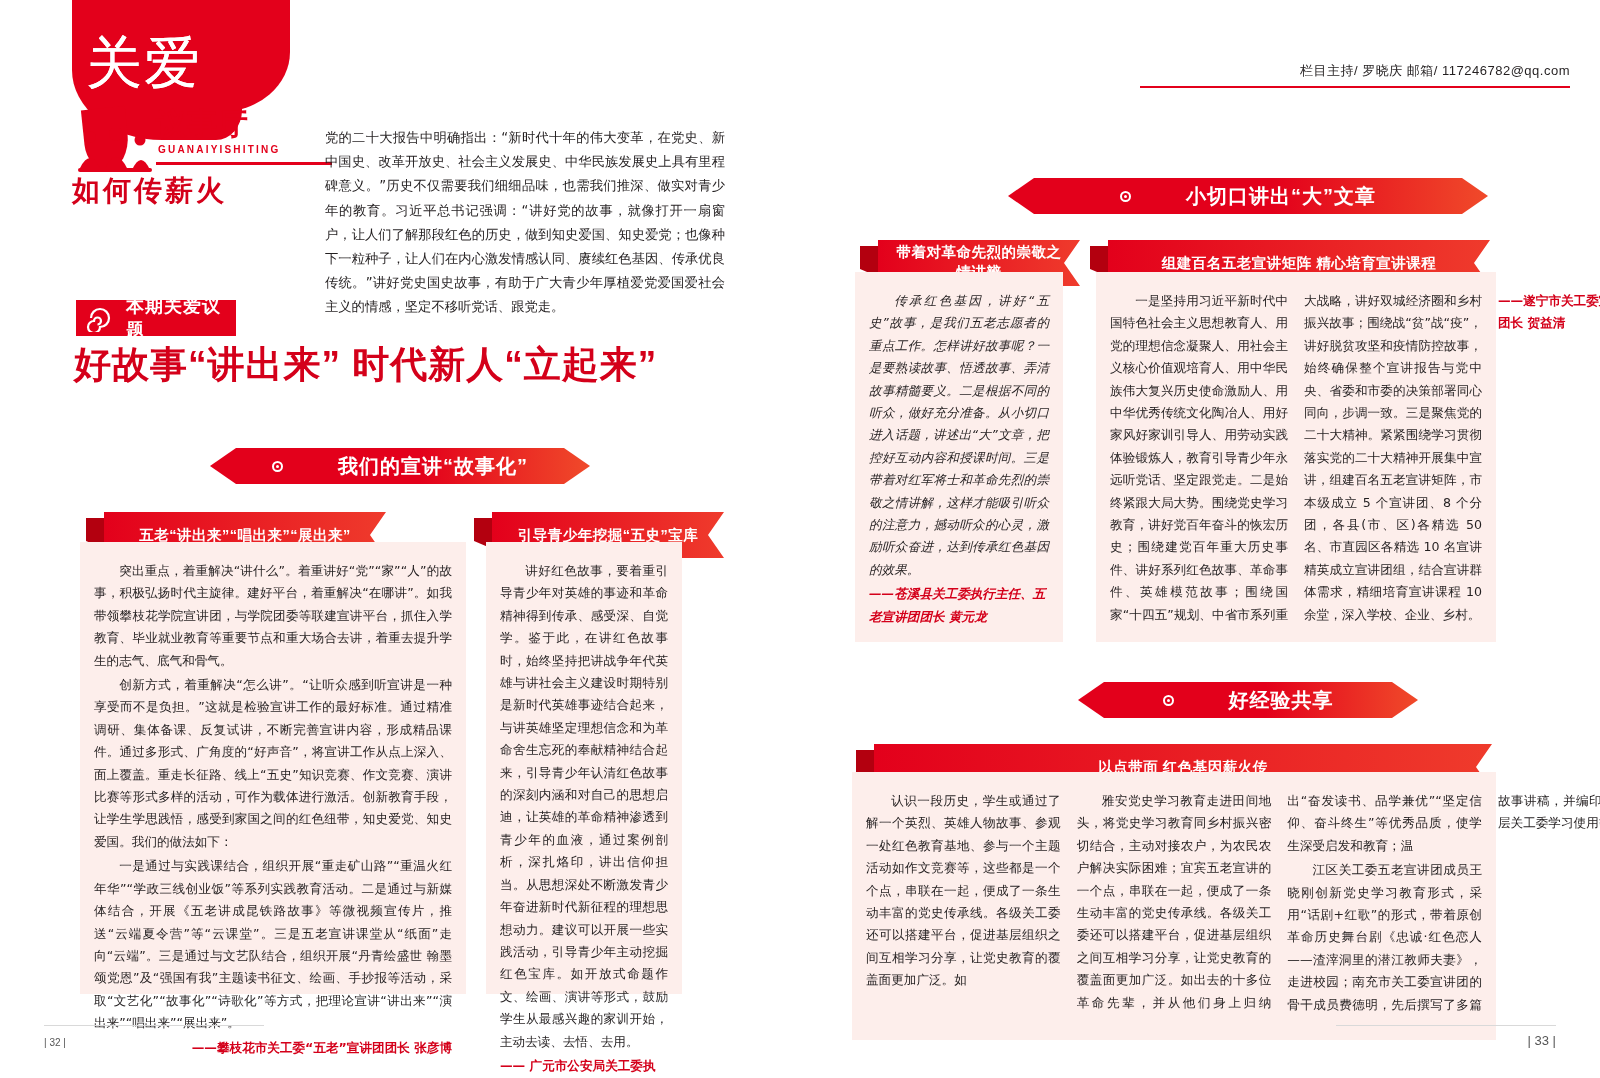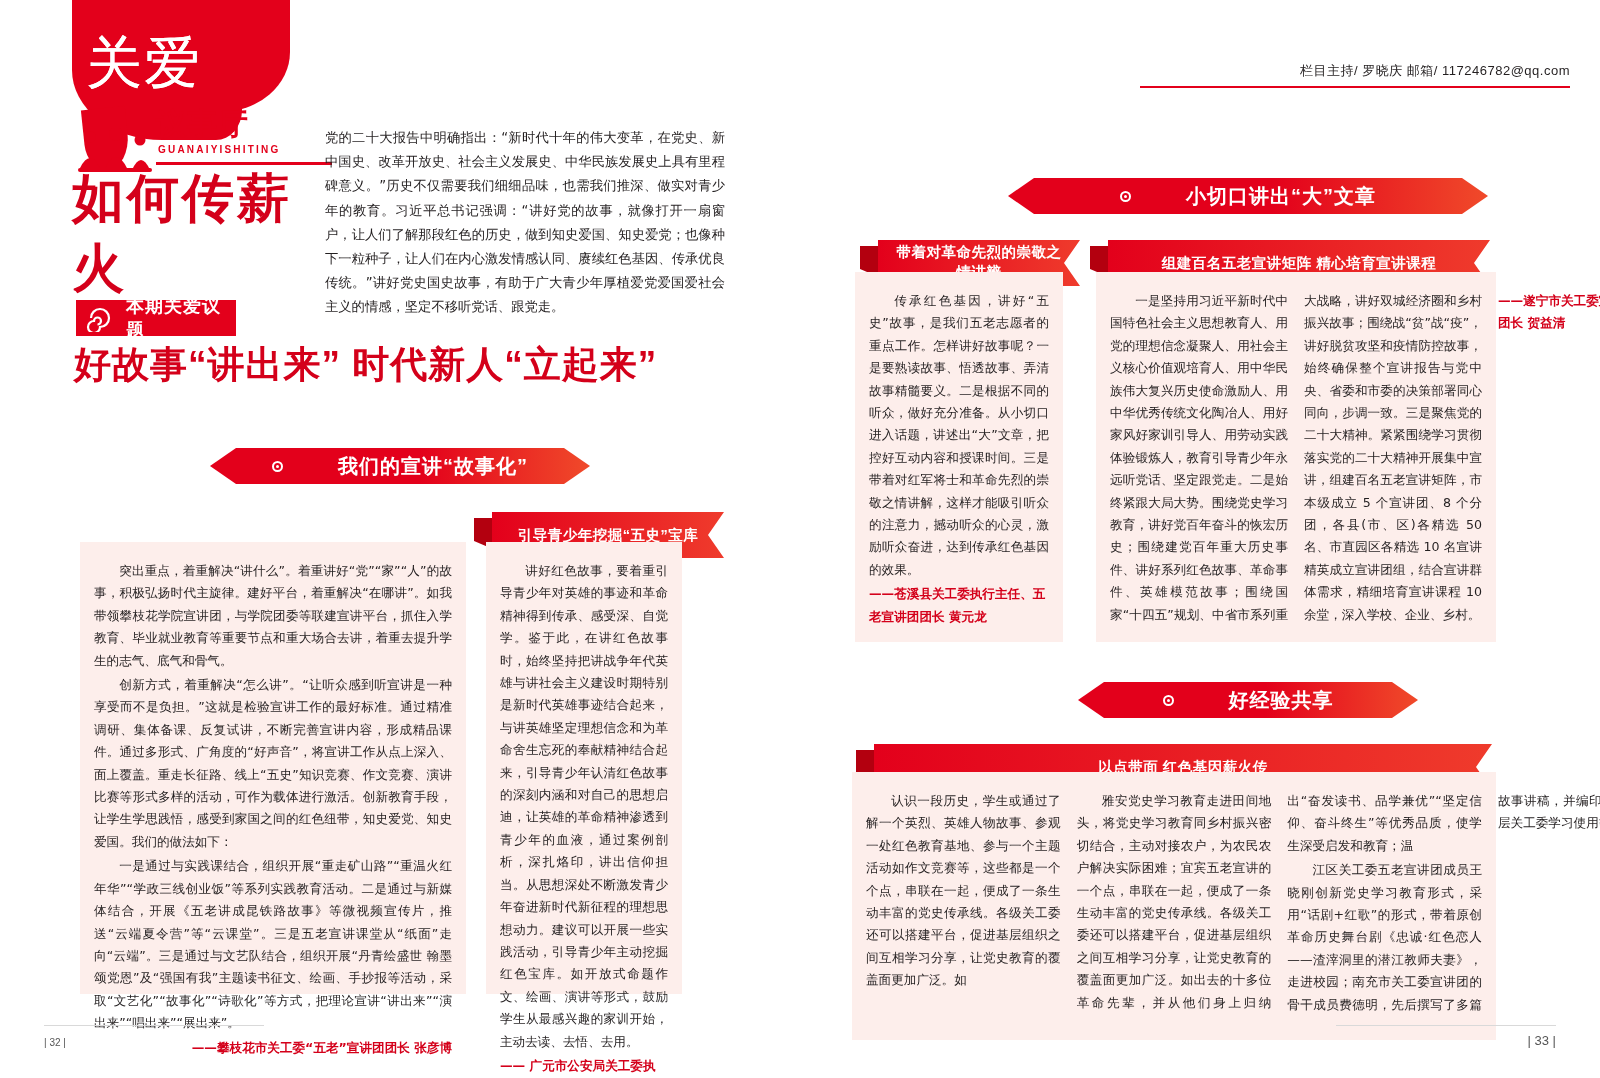--- a/index.html
+++ b/index.html
@@ -47,22 +47,22 @@
     position:absolute; left:96px; top:104px;
     font-size:30px; font-weight:bold; color:#e3001b;
     letter-spacing:1px;
   }
   .mast-pinyin {
     position:absolute; left:98px; top:144px;
     font-size:10px; color:#e3001b; letter-spacing:2.2px; font-weight:bold;
   }
   .mast-rule { position:absolute; left:96px; top:162px; width:176px; height:3px; background:#e3001b; }
   .mast-title {
-    position:absolute; left:12px; top:164px;
-    font-size:52px; font-weight:bold; color:#d4001a; letter-spacing:3px;
+    position:absolute; left:12px; top:172px;
+    font-size:28px; font-weight:bold; color:#d4001a; letter-spacing:3px;
   }
   .mast-people {
     position:absolute; left:16px; top:128px; width:80px; height:46px;
   }
 
   
   .header-meta {
     position:absolute; right:30px; top:62px;
     font-size:13px; color:#231f20; letter-spacing:.5px;
   }
@@ -184,20 +184,26 @@
     <div class="topic-title">好故事“讲出来”  时代新人“立起来”</div>
 
     <div class="banner" style="left:210px; top:448px; width:380px;">
       <div class="bg"></div>
       <span class="dot">
           <i></i>
         </span>
       <span class="txt">我们的宣讲“故事化”</span>
     </div>
 
+    <div class="subban" style="left:86px; top:512px; width:300px;">
+      <div class="tail"></div>
+      <div class="ribbon">
+          <span>五老“讲出来”“唱出来”“展出来”</span>
+        </div>
+    </div>
     <div class="subban" style="left:474px; top:512px; width:250px;">
       <div class="tail"></div>
       <div class="ribbon">
           <span>引导青少年挖掘“五史”宝库</span>
         </div>
     </div>
 
     <div class="tbox" style="left:80px; top:542px; width:386px; height:452px;">
       <p>突出重点，着重解决“讲什么”。着重讲好“党”“家”“人”的故事，积极弘扬时代主旋律。建好平台，着重解决“在哪讲”。如我带领攀枝花学院宣讲团，与学院团委等联建宣讲平台，抓住入学教育、毕业就业教育等重要节点和重大场合去讲，着重去提升学生的志气、底气和骨气。</p>
       <p>创新方式，着重解决“怎么讲”。“让听众感到听宣讲是一种享受而不是负担。”这就是检验宣讲工作的最好标准。通过精准调研、集体备课、反复试讲，不断完善宣讲内容，形成精品课件。通过多形式、广角度的“好声音”，将宣讲工作从点上深入、面上覆盖。重走长征路、线上“五史”知识竞赛、作文竞赛、演讲比赛等形式多样的活动，可作为载体进行激活。创新教育手段，让学生学思践悟，感受到家国之间的红色纽带，知史爱党、知史爱国。我们的做法如下：</p>
@@ -233,21 +239,21 @@
         <span style="line-height:1.35;">带着对革命先烈的崇敬之情讲辨</span>
       </div>
     </div>
     <div class="subban" style="left:290px; top:240px; width:400px;">
       <div class="tail"></div>
       <div class="ribbon">
           <span>组建百名五老宣讲矩阵  精心培育宣讲课程</span>
         </div>
     </div>
 
-    <div class="tbox" style="left:55px; top:272px; width:208px; height:370px;">
+    <div class="tbox" style="left:55px; top:272px; width:208px; height:370px;font-style:italic;">
       <p>传承红色基因，讲好“五史”故事，是我们五老志愿者的重点工作。怎样讲好故事呢？一是要熟读故事、悟透故事、弄清故事精髓要义。二是根据不同的听众，做好充分准备。从小切口进入话题，讲述出“大”文章，把控好互动内容和授课时间。三是带着对红军将士和革命先烈的崇敬之情讲解，这样才能吸引听众的注意力，撼动听众的心灵，激励听众奋进，达到传承红色基因的效果。</p>
       <p class="sig2" style="text-align:left;">——苍溪县关工委执行主任、五老宣讲团团长 黄元龙</p>
     </div>
 
     <div class="tbox col2" style="left:296px; top:272px; width:400px; height:370px;">
       <p>一是坚持用习近平新时代中国特色社会主义思想教育人、用党的理想信念凝聚人、用社会主义核心价值观培育人、用中华民族伟大复兴历史使命激励人、用中华优秀传统文化陶冶人、用好家风好家训引导人、用劳动实践体验锻炼人，教育引导青少年永远听党话、坚定跟党走。二是始终紧跟大局大势。围绕党史学习教育，讲好党百年奋斗的恢宏历史；围绕建党百年重大历史事件、讲好系列红色故事、革命事件、英雄模范故事；围绕国家“十四五”规划、中省市系列重大战略，讲好双城经济圈和乡村振兴故事；围绕战“贫”战“疫”，讲好脱贫攻坚和疫情防控故事，始终确保整个宣讲报告与党中央、省委和市委的决策部署同心同向，步调一致。三是聚焦党的二十大精神。紧紧围绕学习贯彻落实党的二十大精神开展集中宣讲，组建百名五老宣讲矩阵，市本级成立 5 个宣讲团、8 个分团，各县(市、区)各精选 50 名、市直园区各精选 10 名宣讲精英成立宣讲团组，结合宣讲群体需求，精细培育宣讲课程 10 余堂，深入学校、企业、乡村。</p>
       <p class="sig2" style="text-align:left;">——遂宁市关工委宣讲报告团副团长 贺益清</p>
     </div>
 
     <div class="banner" style="left:278px; top:682px; width:340px;">

